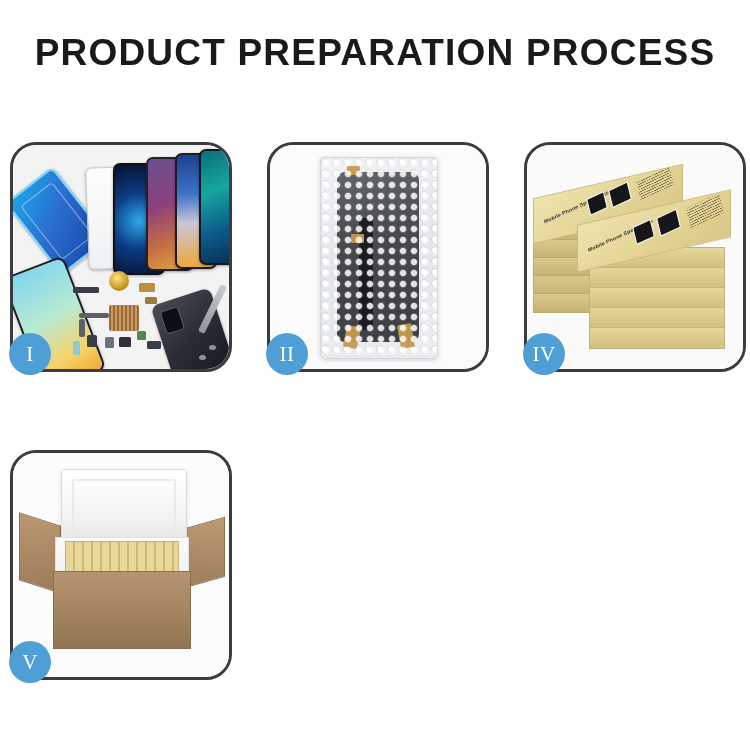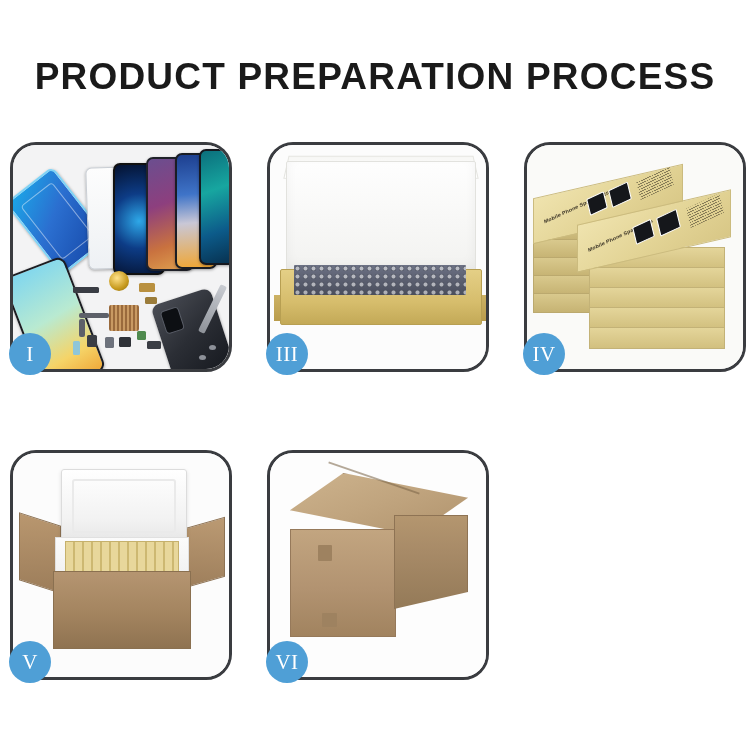--- a/index.html
+++ b/index.html
@@ -10,21 +10,21 @@
     width: 750px;
     height: 750px;
     background: #ffffff;
     font-family: "Liberation Sans", sans-serif;
     overflow: hidden;
     position: relative;
   }
 
   
   .header {
-    padding-top: 58px;
+    padding-top: 34px;
     text-align: center;
   }
   .page-title {
     font-family: "Liberation Sans", sans-serif;
     font-size: 37px;
     font-weight: bold;
     letter-spacing: 1.2px;
     color: #1a1a1a;
     line-height: 1.05;
     margin: 0;
@@ -370,32 +370,35 @@
       <div class="chip" style="left:124px; top:186px; width:9px; height:9px; background:#4f8a4e;"></div>
       <div class="chip" style="left:60px; top:196px; width:7px; height:14px; background:#8fc6d8;"></div>
       <div class="chip" style="left:134px; top:196px; width:14px; height:8px; background:#3b3e45;"></div>
       <div class="screwdriver"></div>
       <div class="chip" style="left:196px; top:200px; width:7px; height:5px; background:#8d9199; border-radius:50%;"></div>
       <div class="chip" style="left:186px; top:210px; width:7px; height:5px; background:#8d9199; border-radius:50%;"></div>
     </div>
     <div class="badge">I</div>
   </div>
 
-
   <div class="panel">
-    <div class="panel-clip p3">
-      <div class="lid-flap"></div>
-      <div class="lid-back"></div>
-      <div class="box-sideflap" style="left:4px;"></div>
-      <div class="box-sideflap" style="left:204px;"></div>
-      <div class="box-tray"></div>
-      <div class="box-inner"></div>
+    <div class="panel-clip p2">
+      <div class="bubble-bag">
+        <div class="inner-part"></div>
+        <div class="inner-strip"></div>
+        <div class="tape" style="left:26px; top:8px; width:13px; height:9px;"></div>
+        <div class="tape" style="left:30px; top:76px; width:13px; height:9px;"></div>
+        <div class="tape" style="left:24px; top:168px; width:14px; height:22px; transform:rotate(12deg);"></div>
+        <div class="tape" style="left:78px; top:166px; width:14px; height:24px; transform:rotate(-10deg);"></div>
+        <div class="bubble-overlay"></div>
+      </div>
     </div>
-    <div class="badge">III</div>
+    <div class="badge">II</div>
   </div>
+
 
   <div class="panel">
     <div class="panel-clip p4">
 
       <div class="kraft-side" style="left:6px; top:76px; width:92px; height:18px;"></div>
       <div class="kraft-side" style="left:6px; top:94px; width:92px; height:18px;"></div>
       <div class="kraft-side" style="left:6px; top:112px; width:92px; height:18px;"></div>
       <div class="kraft-side" style="left:6px; top:130px; width:92px; height:18px;"></div>
       <div class="kraft-side" style="left:6px; top:148px; width:92px; height:18px;"></div>
 
@@ -427,25 +430,14 @@
       <div class="carton-flap-l"></div>
       <div class="carton-flap-r"></div>
       <div class="foam-lid"></div>
       <div class="foam-wall"></div>
       <div class="gold-bars"></div>
       <div class="carton-body"></div>
     </div>
     <div class="badge">V</div>
   </div>
 
-  <div class="panel">
-    <div class="panel-clip p6">
-      <div class="c6-face-top"></div>
-      <div class="c6-face-front"></div>
-      <div class="c6-face-side"></div>
-      <div class="c6-seam" style="left:56px; top:24px; width:96px; height:2px; transform:rotate(19deg);"></div>
-      <div class="c6-tab" style="left:48px; top:92px; width:14px; height:16px;"></div>
-      <div class="c6-tab" style="left:52px; top:160px; width:15px; height:14px;"></div>
-    </div>
-    <div class="badge">VI</div>
-  </div>
 
 </div>
 
 </body></html>

